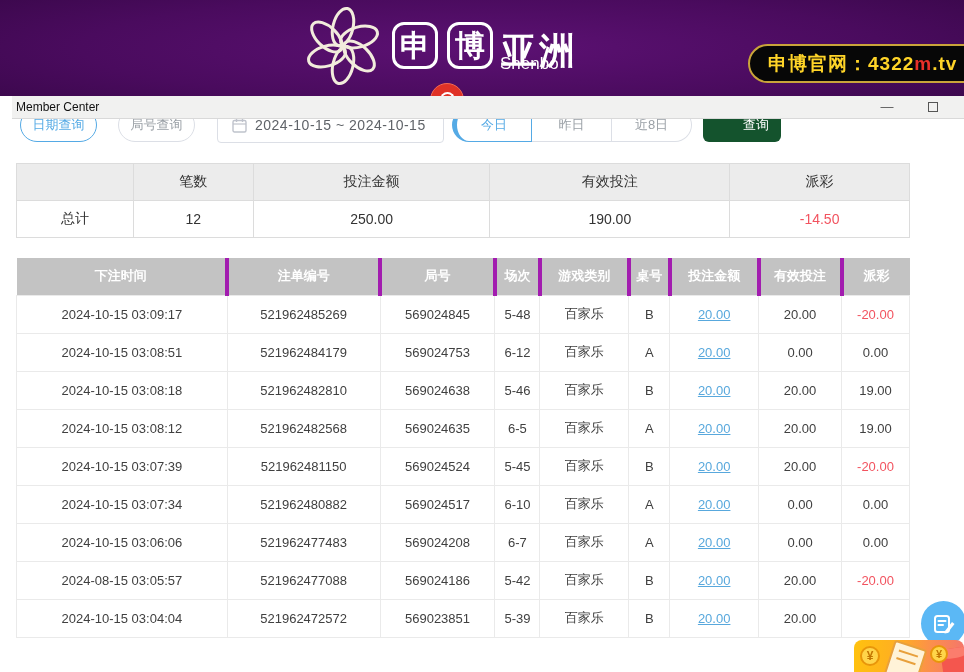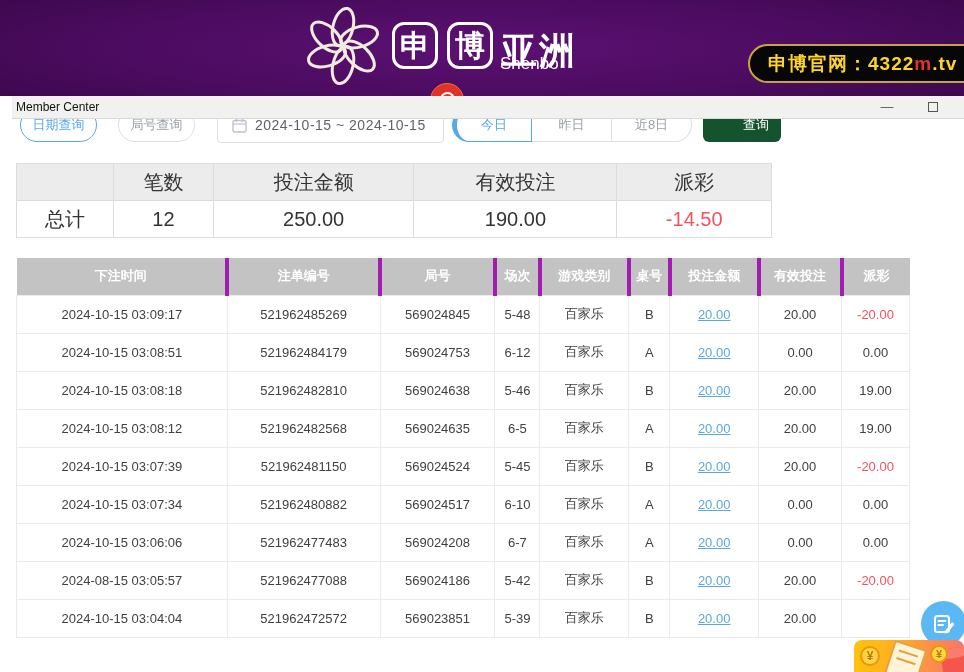--- a/index.html
+++ b/index.html
@@ -49,22 +49,22 @@
   .seg-group { position:absolute; left:452px; top:108px; height:34px; display:flex; }
   .seg { width:80px; height:34px; background:#fff; border:1px solid #dcdfe6; border-left:none;
     font-size:13px; color:#9aa0a6; text-align:center; line-height:32px; }
   .seg.first { border-left:5px solid #14532d; border-radius:17px 0 0 17px; }
   .seg.active { border-color:#55aae5; color:#55aae5; }
   .seg.last { border-radius:0 17px 17px 0; }
   .btn-search { position:absolute; left:703px; top:108px; width:78px; height:34px; background:#14532d;
     border:none; border-radius:6px; color:#fff; font-size:13px; text-align:center; line-height:34px;padding-left:28px; }
 
   
-  .summary-table { position:absolute; left:16px; top:163px; width:756px; border-collapse:collapse;
-    z-index:1; font-size:20px; }
+  .summary-table { position:absolute; left:16px; top:163px; width:894px; border-collapse:collapse;
+    z-index:1; font-size:14px; }
   .summary-table th { height:37px; background:#ececec; font-weight:normal; color:#333;
     border:1px solid #dcdcdc; text-align:center; }
   .summary-table td { height:37px; background:#fff; color:#333; border:1px solid #dcdcdc; text-align:center; }
   .neg { color:#f2535f !important; }
 
   
   .bet-table { position:absolute; left:16px; top:258px; width:894px; border-collapse:collapse;
     z-index:1; font-size:13px; }
   .bet-table th { height:37px; background:#c3c3c3; color:#fff; font-weight:bold; font-size:13px;
     text-align:center; border-right:4px solid #a21caf; }

